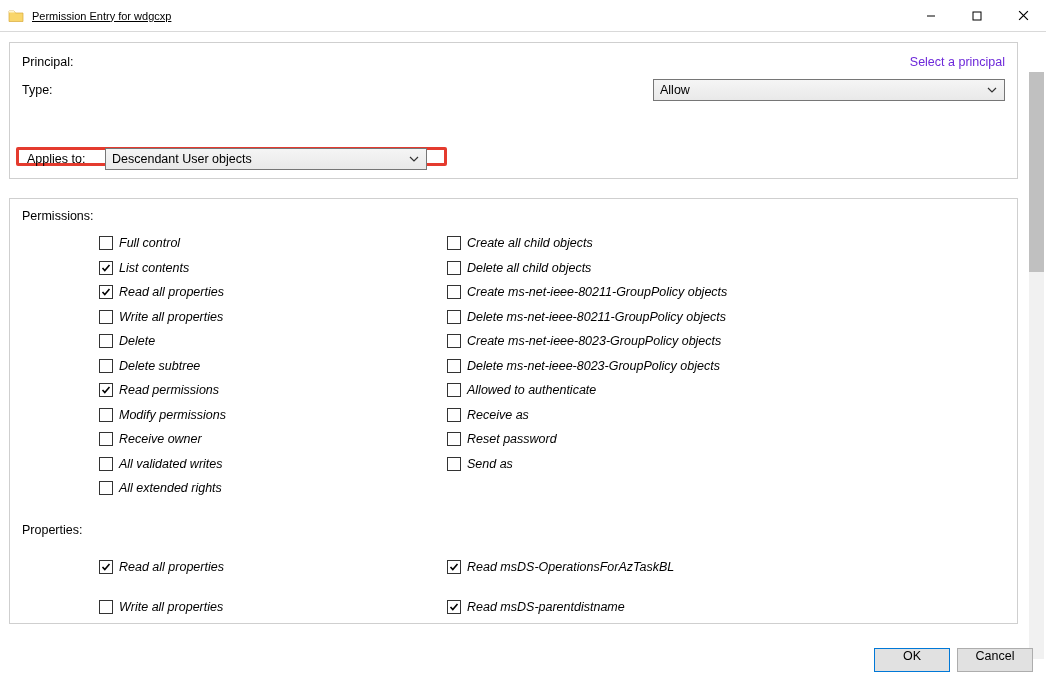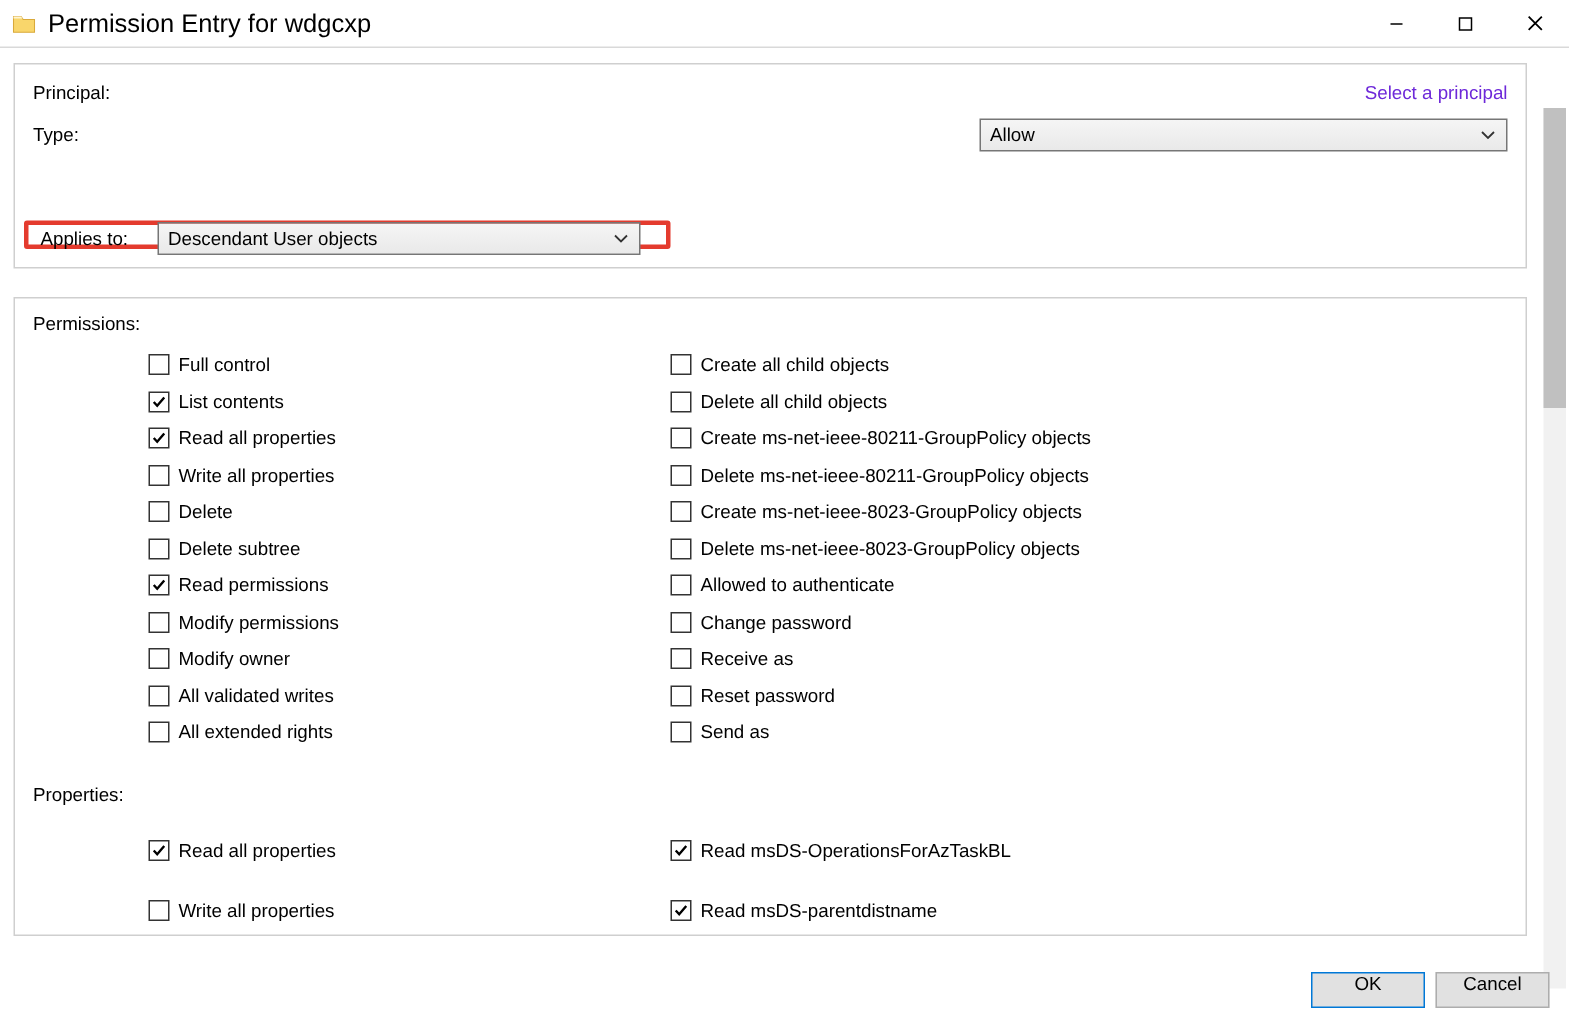--- a/index.html
+++ b/index.html
@@ -21,21 +21,21 @@
     border-bottom: 1px solid #d9d9d9;
     display: flex;
     align-items: center;
     padding-left: 8px;
     background: #fff;
   }
   .titlebar .folder-icon {
     width: 16px; height: 16px;
     margin-right: 8px;
   }
-  .titlebar .title-text { font-size: 17px; }
+  .titlebar .title-text { font-size: 11px; text-decoration: underline; }
   .titlebar .spacer { flex: 1; }
   .sysbtn {
     width: 46px; height: 31px;
     display: flex; align-items: center; justify-content: center;
   }
   .sysbtn svg { stroke: #000; fill: none; }
 
   
   .client {
     position: absolute;
@@ -119,20 +119,21 @@
   }
   .col {
     width: 425px;
   }
   .col:first-child { padding-left: 77px; }
   .col:last-child { padding-left: 0; }
 
   .checkrow {
     display: flex; align-items: center;
     height: 24.5px;
+    font-style: italic;
   }
   .cb {
     width: 14px; height: 14px;
     border: 1px solid #333;
     background: #fff;
     margin-right: 6px;
     display: flex; align-items: center; justify-content: center;
   }
   .cb.checked svg { display: block; }
   .cb svg { display:none; stroke:#000; fill:none; stroke-width:1.6; }
@@ -268,21 +269,21 @@
               </svg>
             </span>
             <span>Read permissions</span>
           </div>
           <div class="checkrow">
             <span class="cb"></span>
             <span>Modify permissions</span>
           </div>
           <div class="checkrow">
             <span class="cb"></span>
-            <span>Modify owner</span>
+            <span>Receive owner</span>
           </div>
           <div class="checkrow">
             <span class="cb"></span>
             <span>All validated writes</span>
           </div>
           <div class="checkrow">
             <span class="cb"></span>
             <span>All extended rights</span>
           </div>
         </div>
@@ -307,24 +308,20 @@
             <span class="cb"></span>
             <span>Create ms-net-ieee-8023-GroupPolicy objects</span>
           </div>
           <div class="checkrow">
             <span class="cb"></span>
             <span>Delete ms-net-ieee-8023-GroupPolicy objects</span>
           </div>
           <div class="checkrow">
             <span class="cb"></span>
             <span>Allowed to authenticate</span>
-          </div>
-          <div class="checkrow">
-            <span class="cb"></span>
-            <span>Change password</span>
           </div>
           <div class="checkrow">
             <span class="cb"></span>
             <span>Receive as</span>
           </div>
           <div class="checkrow">
             <span class="cb"></span>
             <span>Reset password</span>
           </div>
           <div class="checkrow">

